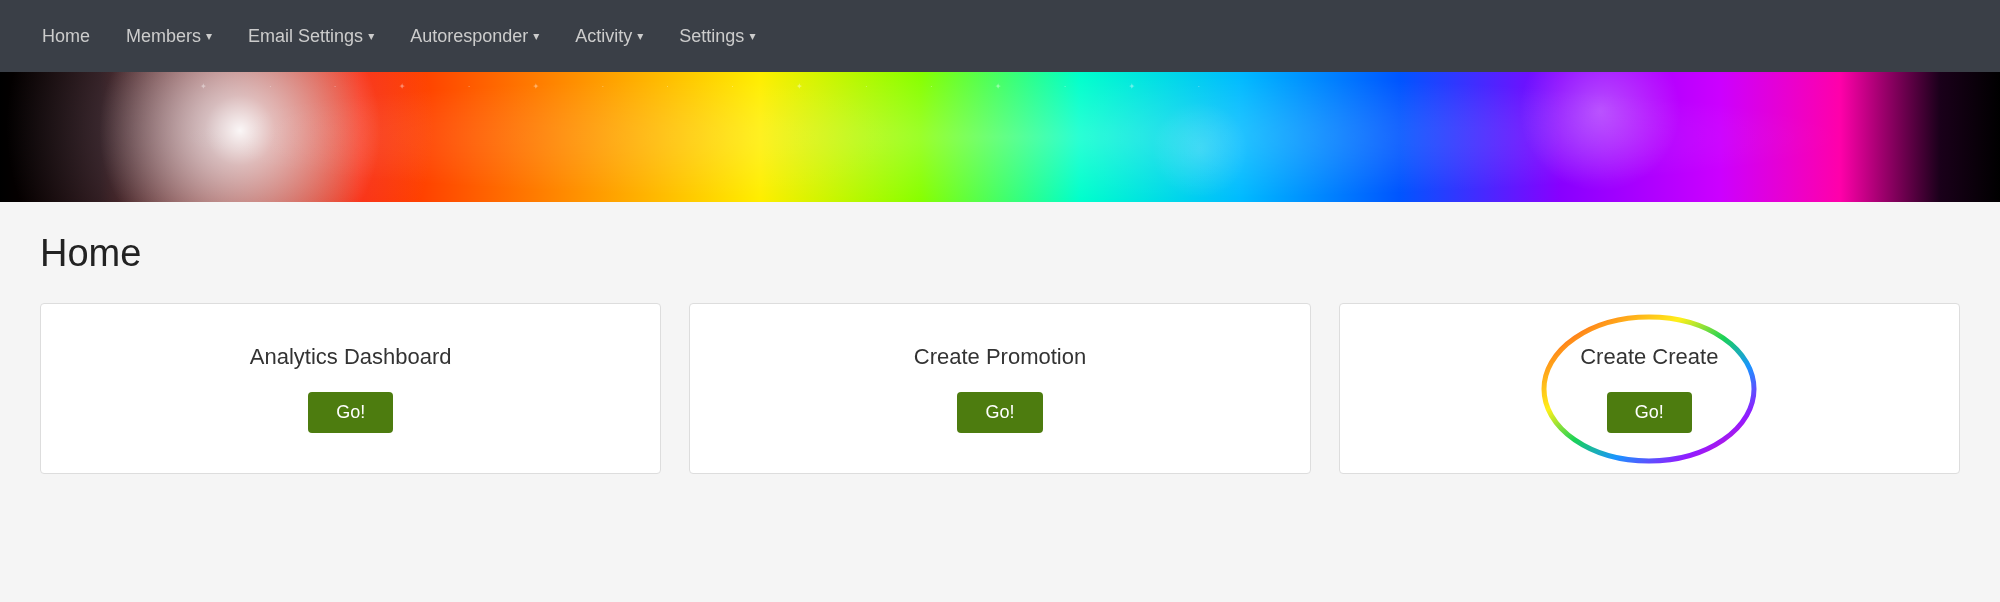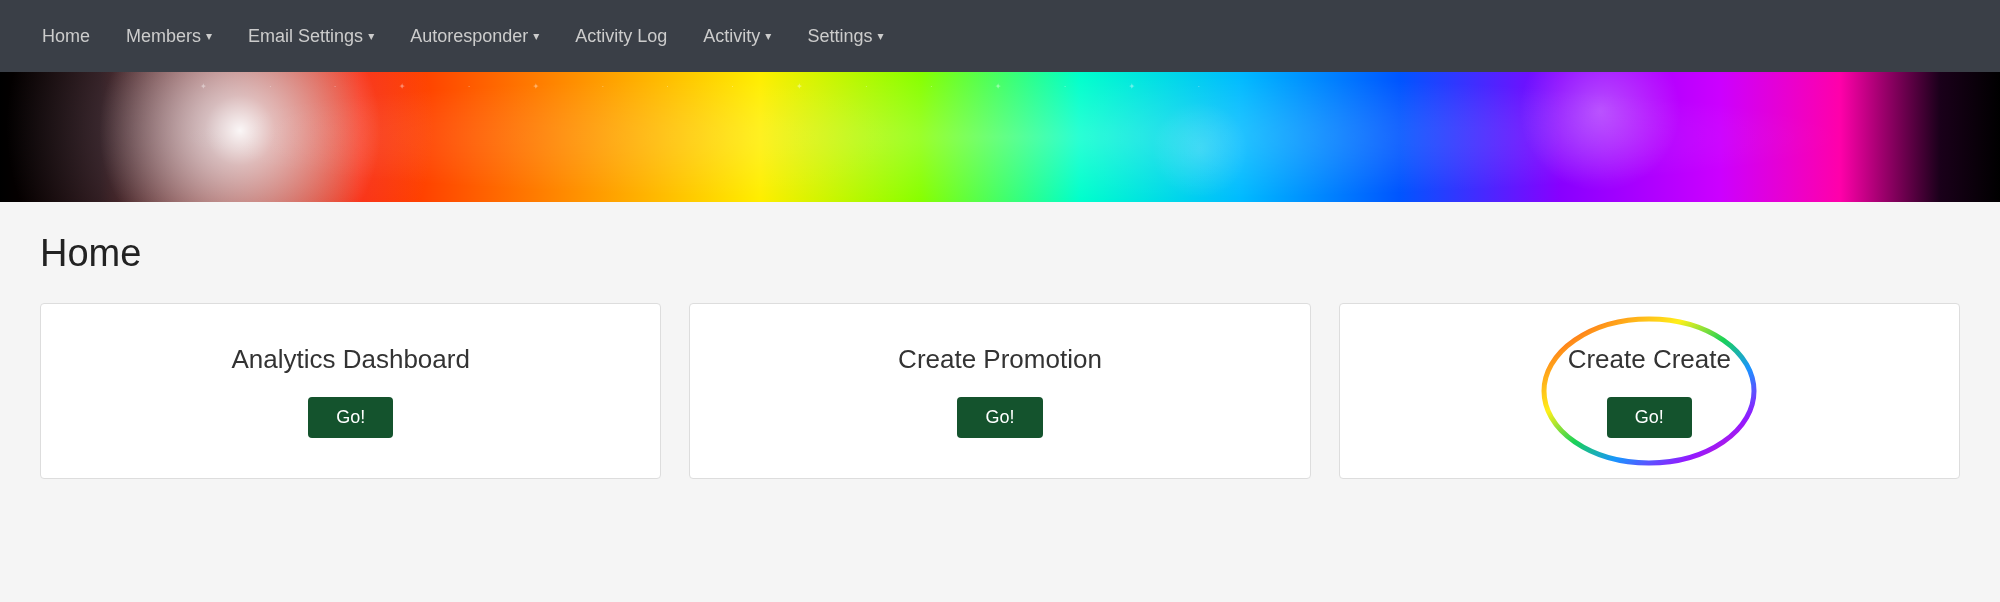--- a/index.html
+++ b/index.html
@@ -99,26 +99,26 @@
       flex: 1;
       display: flex;
       flex-direction: column;
       align-items: center;
       justify-content: center;
       padding: 40px 20px;
       gap: 22px;
       position: relative;
     }
     .card-title {
-      font-size: 26px;
+      font-size: 22px;
       color: #333;
       font-weight: 400;
     }
     .go-btn {
-      background: #14532d;
+      background: #4d7c0f;
       color: #fff;
       border: none;
       border-radius: 4px;
       padding: 10px 28px;
       font-size: 18px;
       cursor: pointer;
     }
 
     
     .rainbow-ring {
@@ -142,21 +142,20 @@
     <span class="caret">▾</span>
   </a>
   <a class="nav-item">
     <span>Email Settings</span>
     <span class="caret">▾</span>
   </a>
   <a class="nav-item">
     <span>Autoresponder</span>
     <span class="caret">▾</span>
   </a>
-  <a class="nav-item">Activity Log</a>
   <a class="nav-item">
     <span>Activity</span>
     <span class="caret">▾</span>
   </a>
   <a class="nav-item">
     <span>Settings</span>
     <span class="caret">▾</span>
   </a>
 </nav>
 

